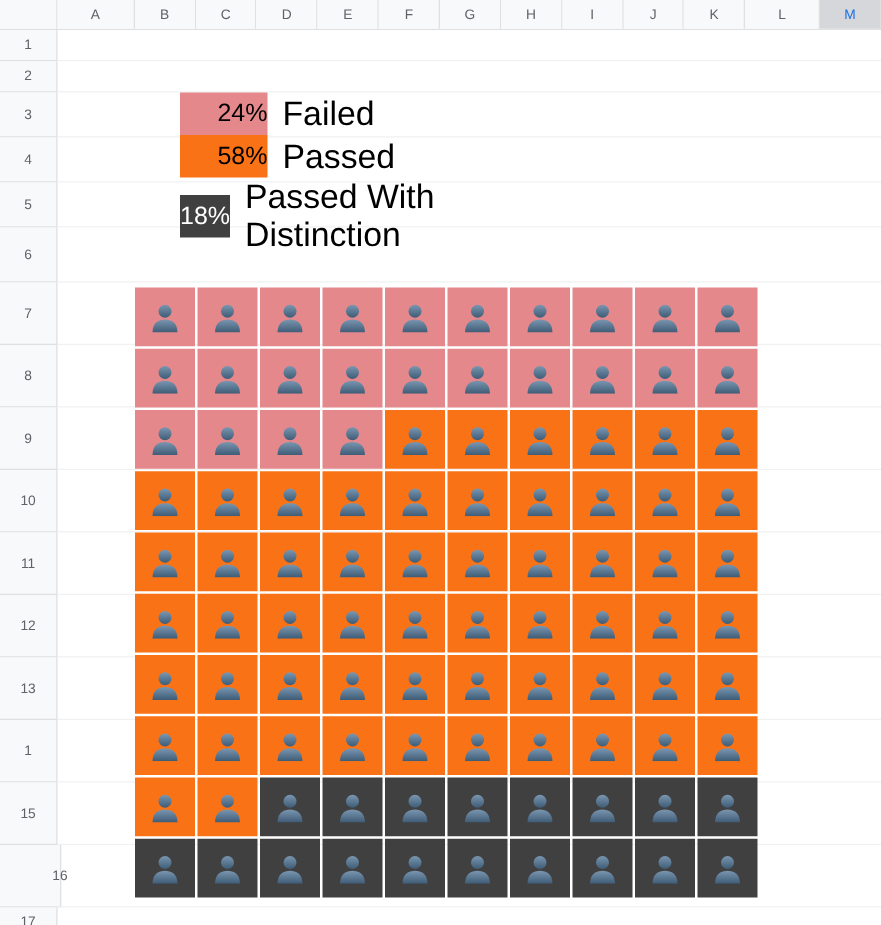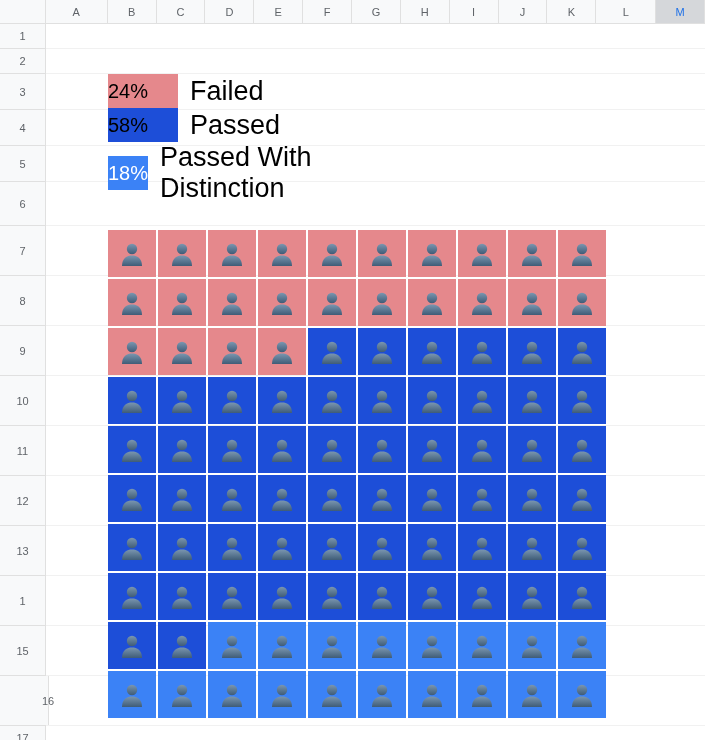--- a/index.html
+++ b/index.html
@@ -73,23 +73,24 @@
     .legend-row {
       display: flex;
       align-items: center;
       gap: 12px;
     }
     .legend-swatch {
       width: 70px;
       height: 34px;
       display: flex;
       align-items: center;
-      justify-content: flex-start;
+      justify-content: flex-end;
       font-size: 20px;
       font-weight: 400;
+      margin-left: 36px;
     }
     .legend-label {
       font-size: 27px;
       font-weight: 400;
       color: #000;
     }
     .waffle-wrap {
       position: absolute;
       display: grid;
       gap: 2px;
@@ -97,22 +98,22 @@
     .waffle-cell {
       display: flex;
       align-items: center;
       justify-content: center;
     }
     .person-icon svg {
       display: block;
     }
     
     .c-failed { background: #e5888c; }
-    .c-passed { background: #1d4ed8; }
-    .c-dist   { background: #3b82f6; }
+    .c-passed { background: #f97316; }
+    .c-dist   { background: #404040; }
     .t-dark  { color: #000; }
     .t-light { color: #fff; }
   </style>
 </head>
 <body>
 
 <div class="sheet">
   <div class="colheaders">
     <div class="corner"></div>
 

